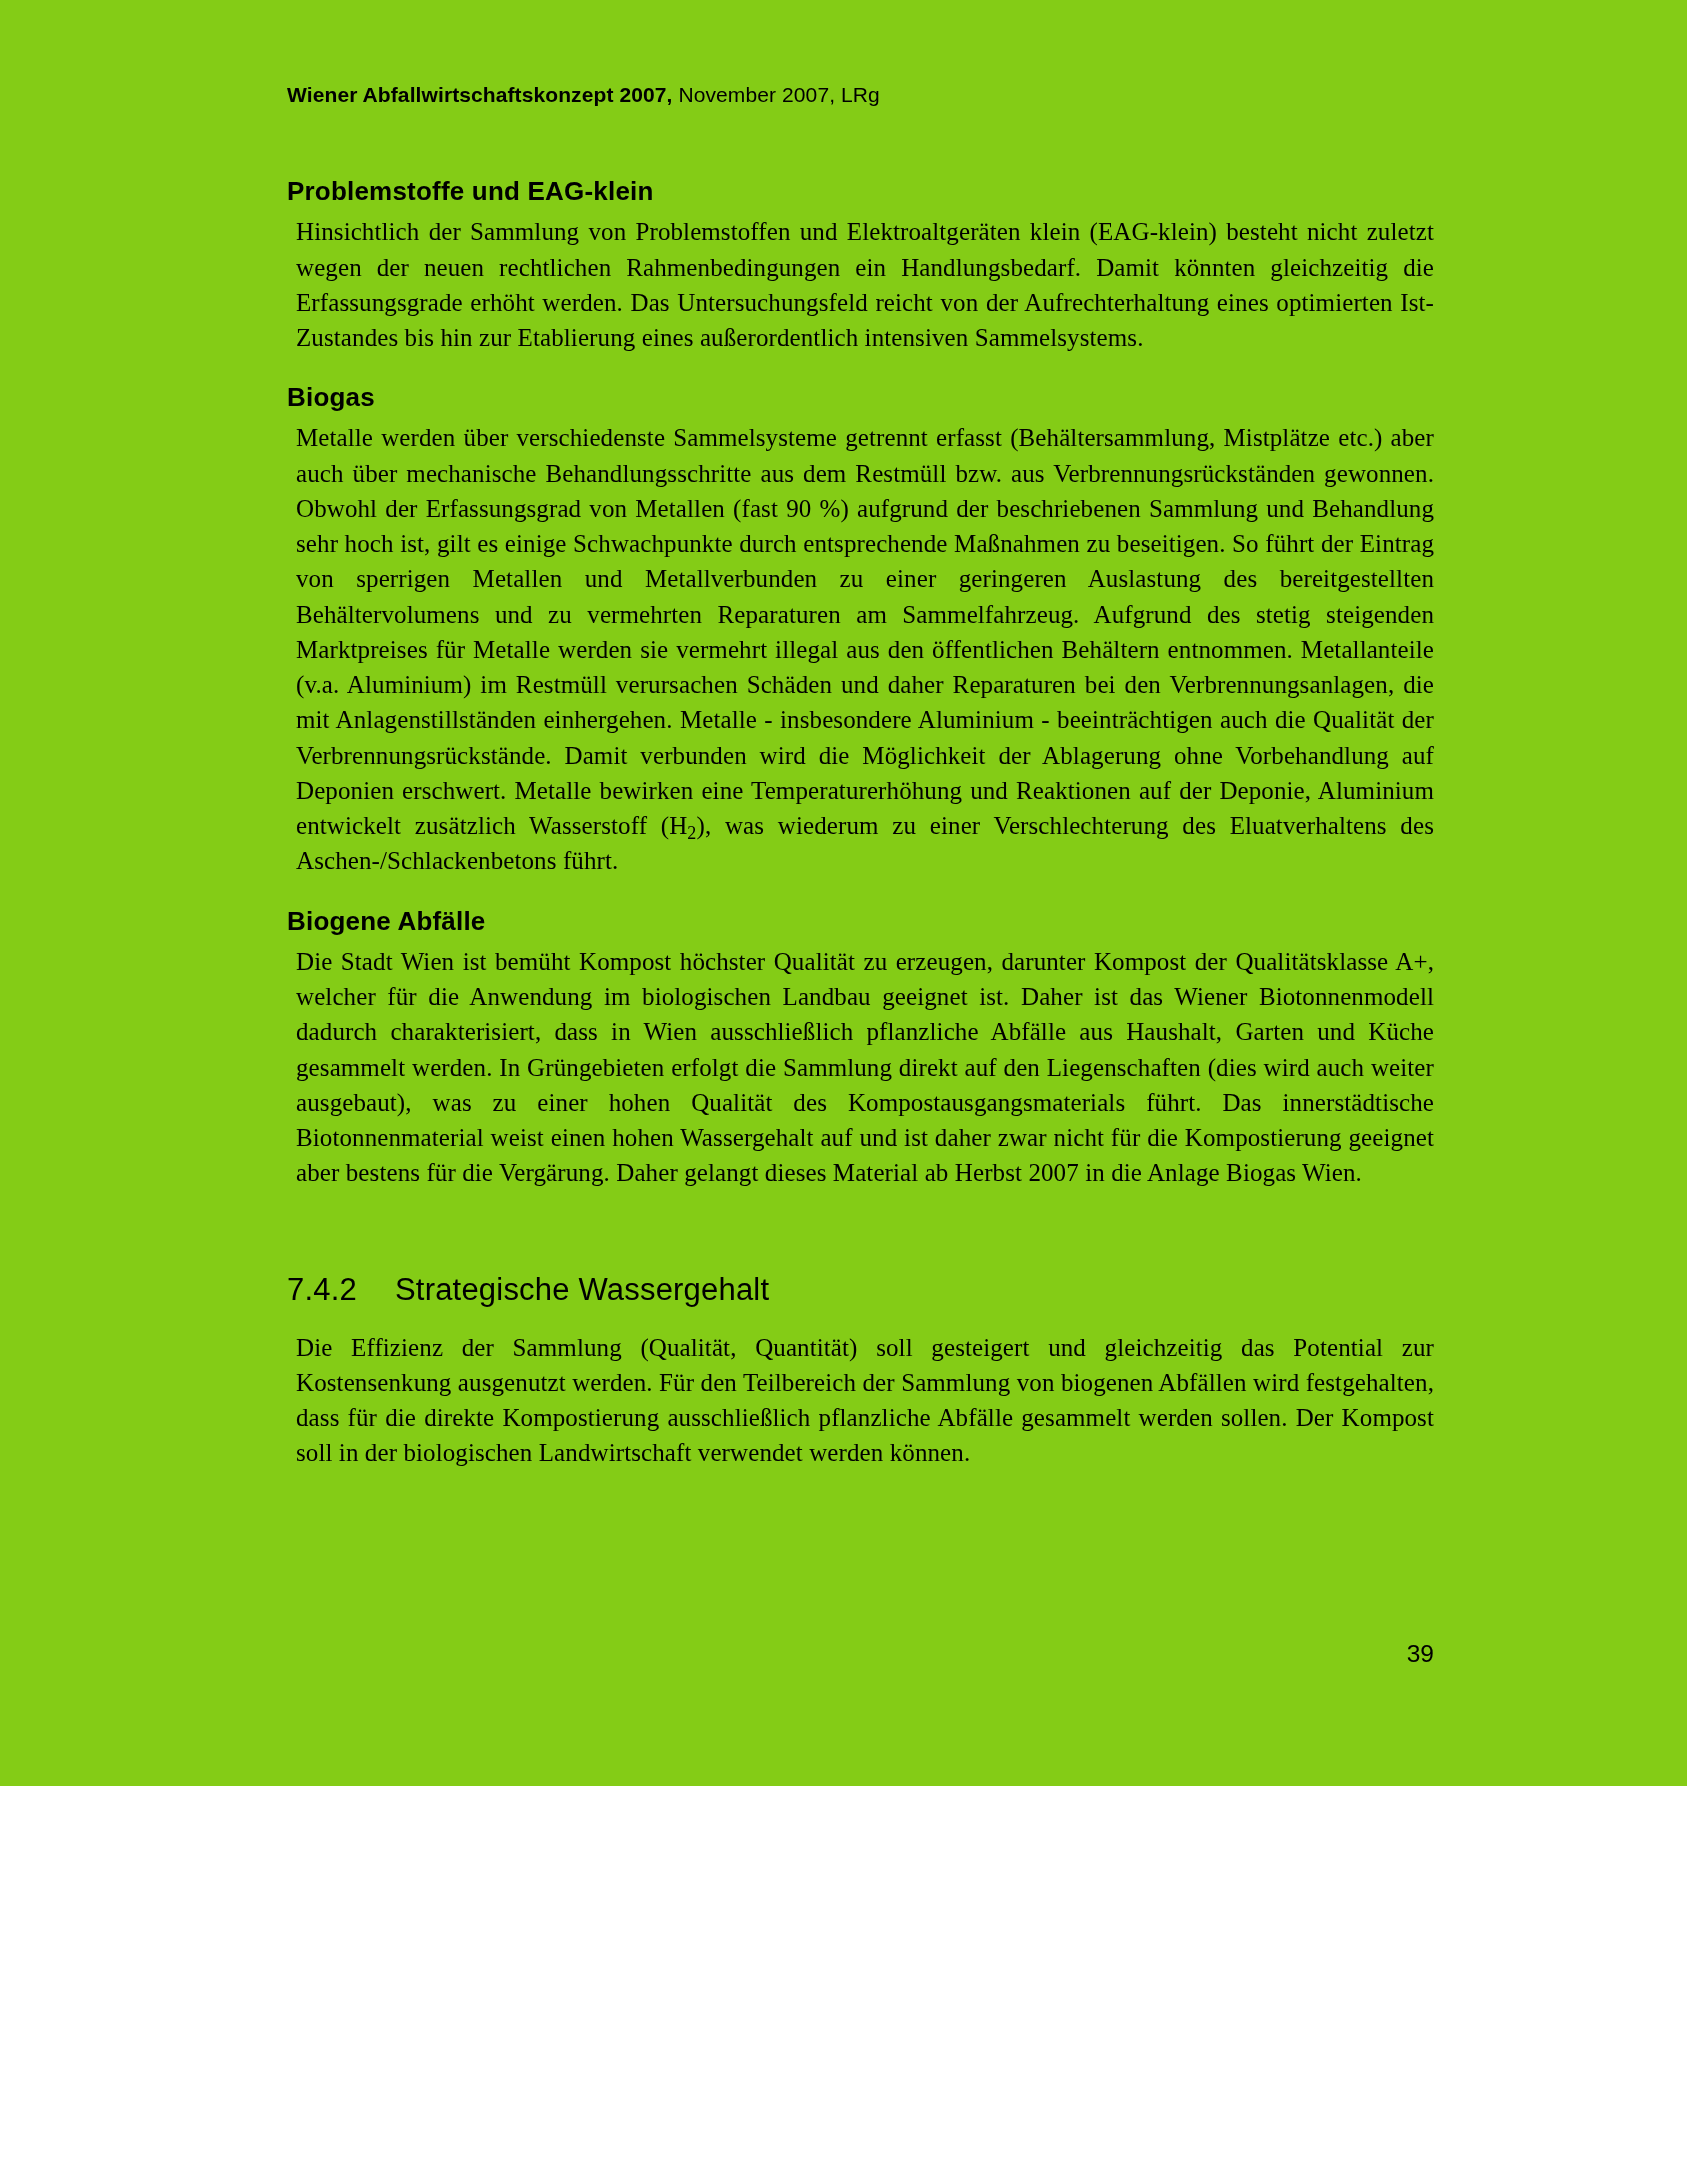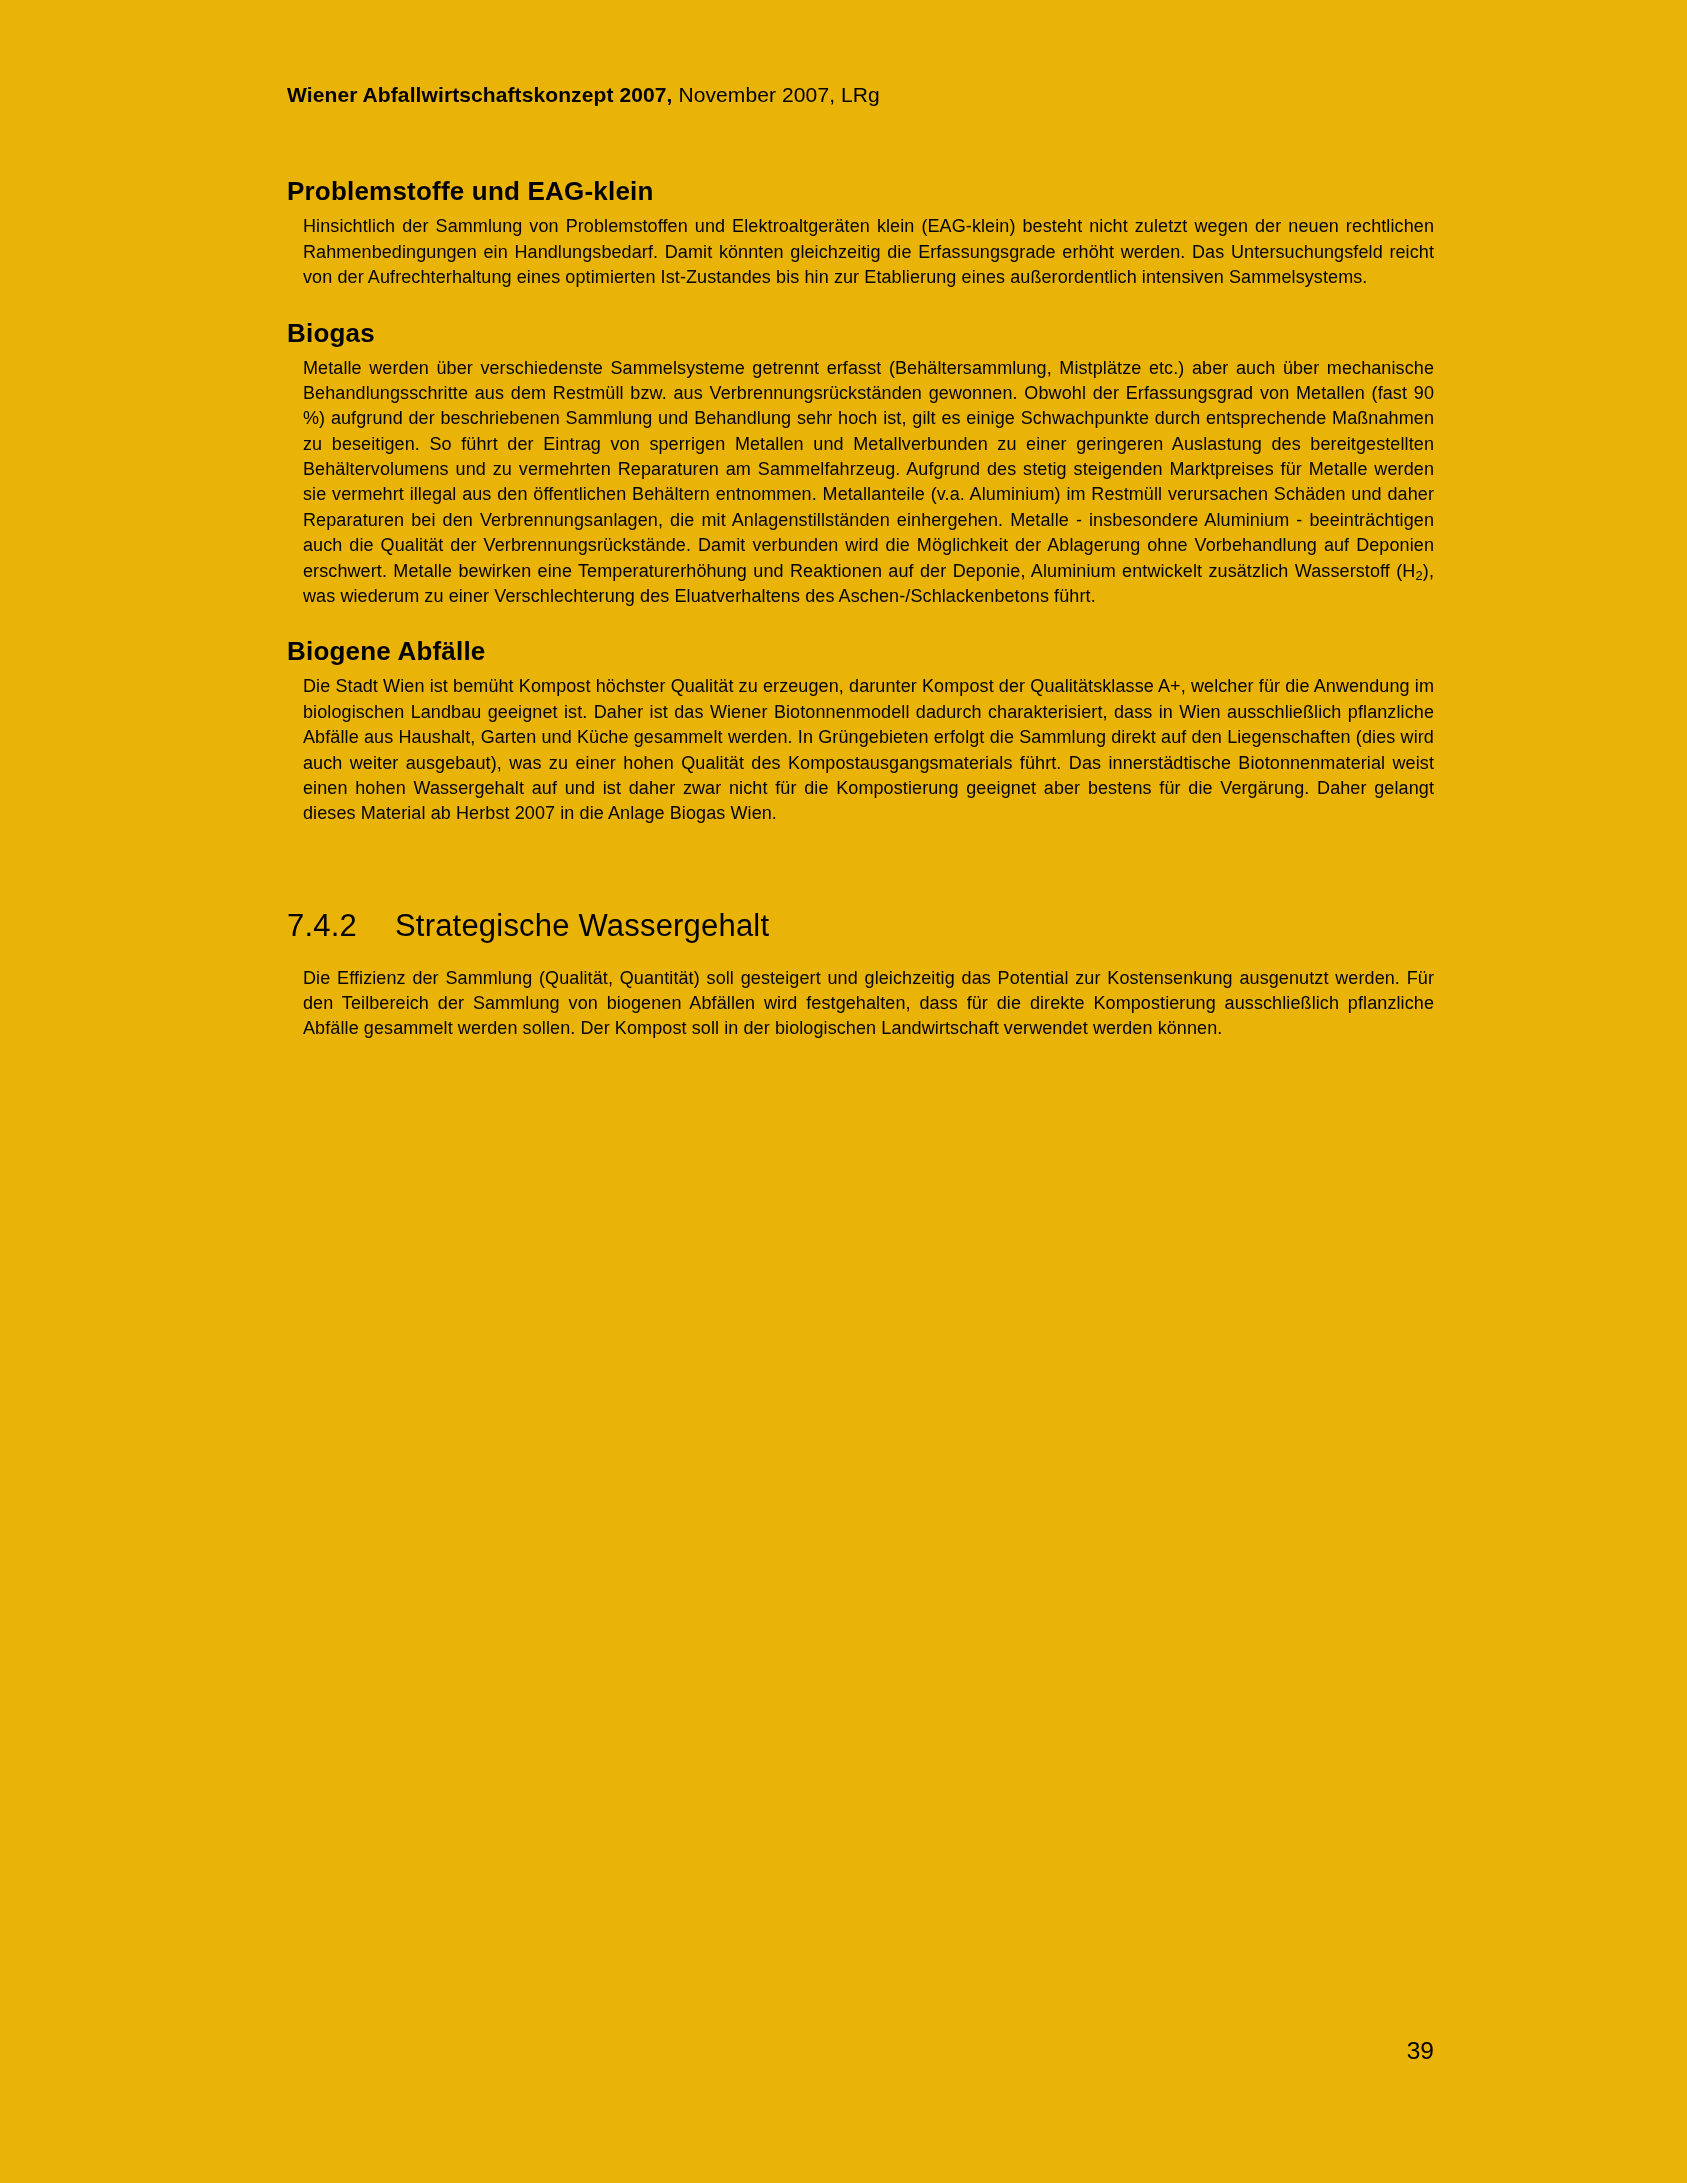--- a/index.html
+++ b/index.html
@@ -7,22 +7,22 @@
     padding: 0;
     background: #ffffff;
   }
   body {
     font-family: "Liberation Sans", sans-serif;
     color: #000000;
   }
   .page {
     position: relative;
     width: 1687px;
-    height: 2183px;
-    background: #eab308;
+    height: 1786px;
+    background: #84cc16;
     box-sizing: border-box;
     overflow: hidden;
   }
   .content {
     position: absolute;
     left: 287px;
     top: 81px;
     width: 1147px;
   }
   .header-line {
@@ -35,26 +35,27 @@
     font-weight: bold;
   }
   h3.subhead {
     font-size: 26px;
     font-weight: bold;
     margin: 0 0 5px 0;
     line-height: 1.35;
     letter-spacing: 0.2px;
   }
   p.body {
-    font-size: 18px;
+    font-size: 25px;
     line-height: 1.41;
-    margin: 0 0 22px 16px;
+    margin: 0 0 22px 9px;
     text-align: justify;
     text-justify: inter-word;
     letter-spacing: 0.1px;
+    font-family: Liberation Serif, serif;
   }
   p.body.last {
     margin-bottom: 0;
   }
   .section-block {
     margin-bottom: 25px;
   }
   h2.section {
     font-size: 31px;
     font-weight: normal;

